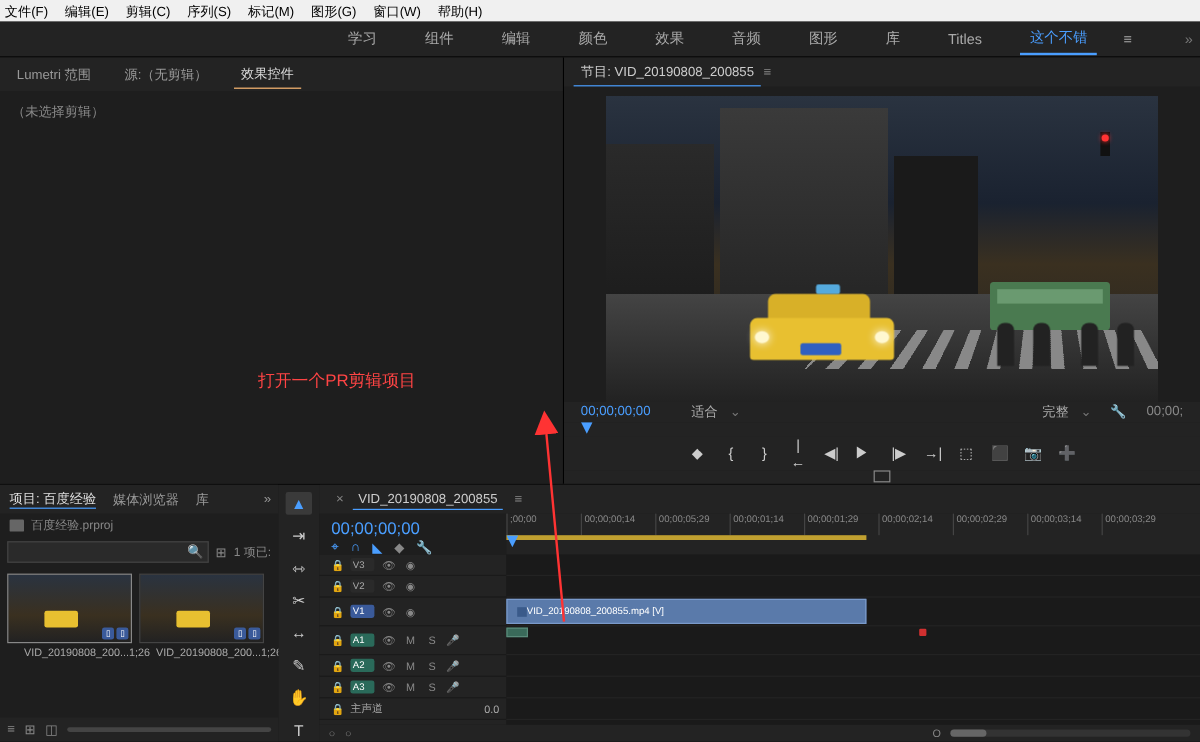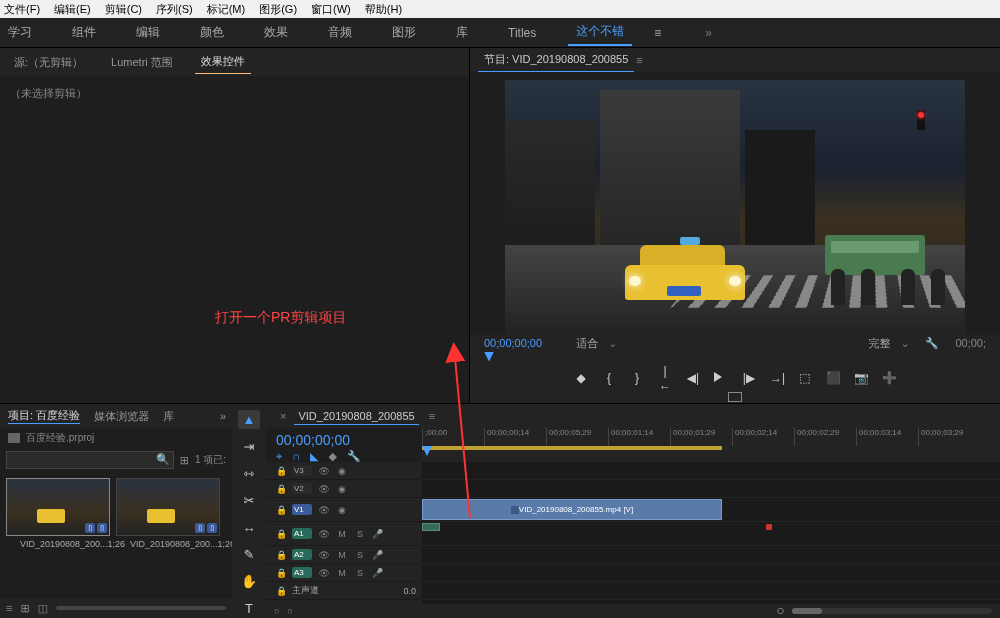--- a/index.html
+++ b/index.html
@@ -1,19 +1,19 @@
 <!DOCTYPE html>
 <html><head>
 <meta charset="utf-8">
 <style>
 * { margin:0; padding:0; box-sizing:border-box; font-family:"Microsoft YaHei",sans-serif; }
 body { background:#1a1a1a; color:#ccc; font-size:11px; width:1000px; height:618px; overflow:hidden; position:relative; }
 .menubar { background:#f0f0f0; color:#000; height:18px; display:flex; align-items:center; padding:0 4px; font-size:11px; }
 .menubar span { margin-right:14px; cursor:pointer; }
-.workspace-bar { background:#232323; height:30px; display:flex; align-items:center; justify-content:flex-start; gap:24px; font-size:12px; color:#aaa; border-bottom:1px solid #000; }
+.workspace-bar { background:#232323; height:30px; display:flex; align-items:center; justify-content:flex-end; gap:24px; font-size:12px; color:#aaa; border-bottom:1px solid #000; }
 .workspace-bar span { cursor:pointer; padding:4px 8px; }
 .workspace-bar .active { color:#4a9eff; border-bottom:2px solid #4a9eff; }
 .workspace-bar .menu-icon { color:#aaa; margin-left:-10px; }
 .workspace-bar .chevrons { margin-left:4px; color:#777; letter-spacing:-2px; }
 .main { display:flex; height:355px; }
 .left-panel { width:470px; background:#1e1e1e; border-right:1px solid #000; display:flex; flex-direction:column; }
 .source-tabs { display:flex; align-items:center; height:28px; background:#232323; font-size:11px; color:#999; padding-left:8px; gap:16px; }
 .source-tabs .tab { cursor:pointer; padding:4px 6px; }
 .source-tabs .tab.active { color:#ddd; border-bottom:1px solid #fdba74; }
 .source-body { flex:1; background:#1e1e1e; padding:10px; position:relative; }
@@ -99,21 +99,21 @@
 .track-head { height:18px; display:flex; align-items:center; gap:6px; padding-left:10px; font-size:9px; color:#aaa; border-bottom:1px solid #1a1a1a; }
 .track-head.tall { height:24px; }
 .track-head .lock { color:#888; width:10px; }
 .track-head .lbl { width:20px; background:#2a2a2a; border-radius:2px; padding:1px 2px; font-size:8px; }
 .track-head .lbl.v1 { background:#3a5a9a; color:#fff; }
 .track-head .lbl.a { background:#2a6a5a; color:#fff; }
 .track-head .eye,.track-head .m,.track-head .s,.track-head .mic { color:#888; cursor:pointer; width:12px; text-align:center; }
 .track-content { flex:1; position:relative; background:#1a1a1a; }
 .track-row { height:18px; border-bottom:1px solid #232323; position:relative; }
 .track-row.tall { height:24px; }
-.clip { position:absolute; top:1px; bottom:1px; background:#5a7aaa; border:1px solid #7a9aca; font-size:8px; color:#fff; padding:2px 8px; overflow:hidden; display:flex; align-items:center; gap:0;justify-content:center; }
+.clip { position:absolute; top:1px; bottom:1px; background:#5a7aaa; border:1px solid #7a9aca; font-size:8px; color:#fff; padding:2px 8px; overflow:hidden; display:flex; align-items:center; gap:0; }
 .clip .clip-icon { width:8px; height:8px; background:#3a5a8a; }
 .clip.aud { background:#3a6a5a; border-color:#5a8a7a; top:1px; height:8px; }
 .marker-sm { position:absolute; left:344px; top:2px; width:6px; height:6px; background:#d03030; border-radius:1px; }
 .tl-footer { height:14px; background:#232323; display:flex; align-items:center; padding:0 8px; gap:8px; font-size:9px; color:#888; }
 .tl-scroll { position:absolute; right:4px; top:46px; width:8px; height:8px; background:#555; border-radius:50%; }
 .arrow-svg { position:absolute; left:230px; top:48px; pointer-events:none; z-index:100; }
 </style>
 </head>
 <body>
 
@@ -140,22 +140,22 @@
   <span>Titles</span>
   <span class="active">这个不错</span>
   <span class="menu-icon">≡</span>
   <span class="chevrons">»</span>
 </div>
 
 <div class="main">
 
   <div class="left-panel">
     <div class="source-tabs">
+      <span class="tab">Lumetri 范围</span>
       <span class="tab">源:（无剪辑）</span>
-      <span class="tab">Lumetri 范围</span>
       <span class="tab active">效果控件</span>
     </div>
     <div class="source-body">
       <div class="placeholder">（未选择剪辑）</div>
       <div class="annotation">打开一个PR剪辑项目</div>
     </div>
   </div>
 
   <div class="right-panel">
     <div class="program-tabs">

